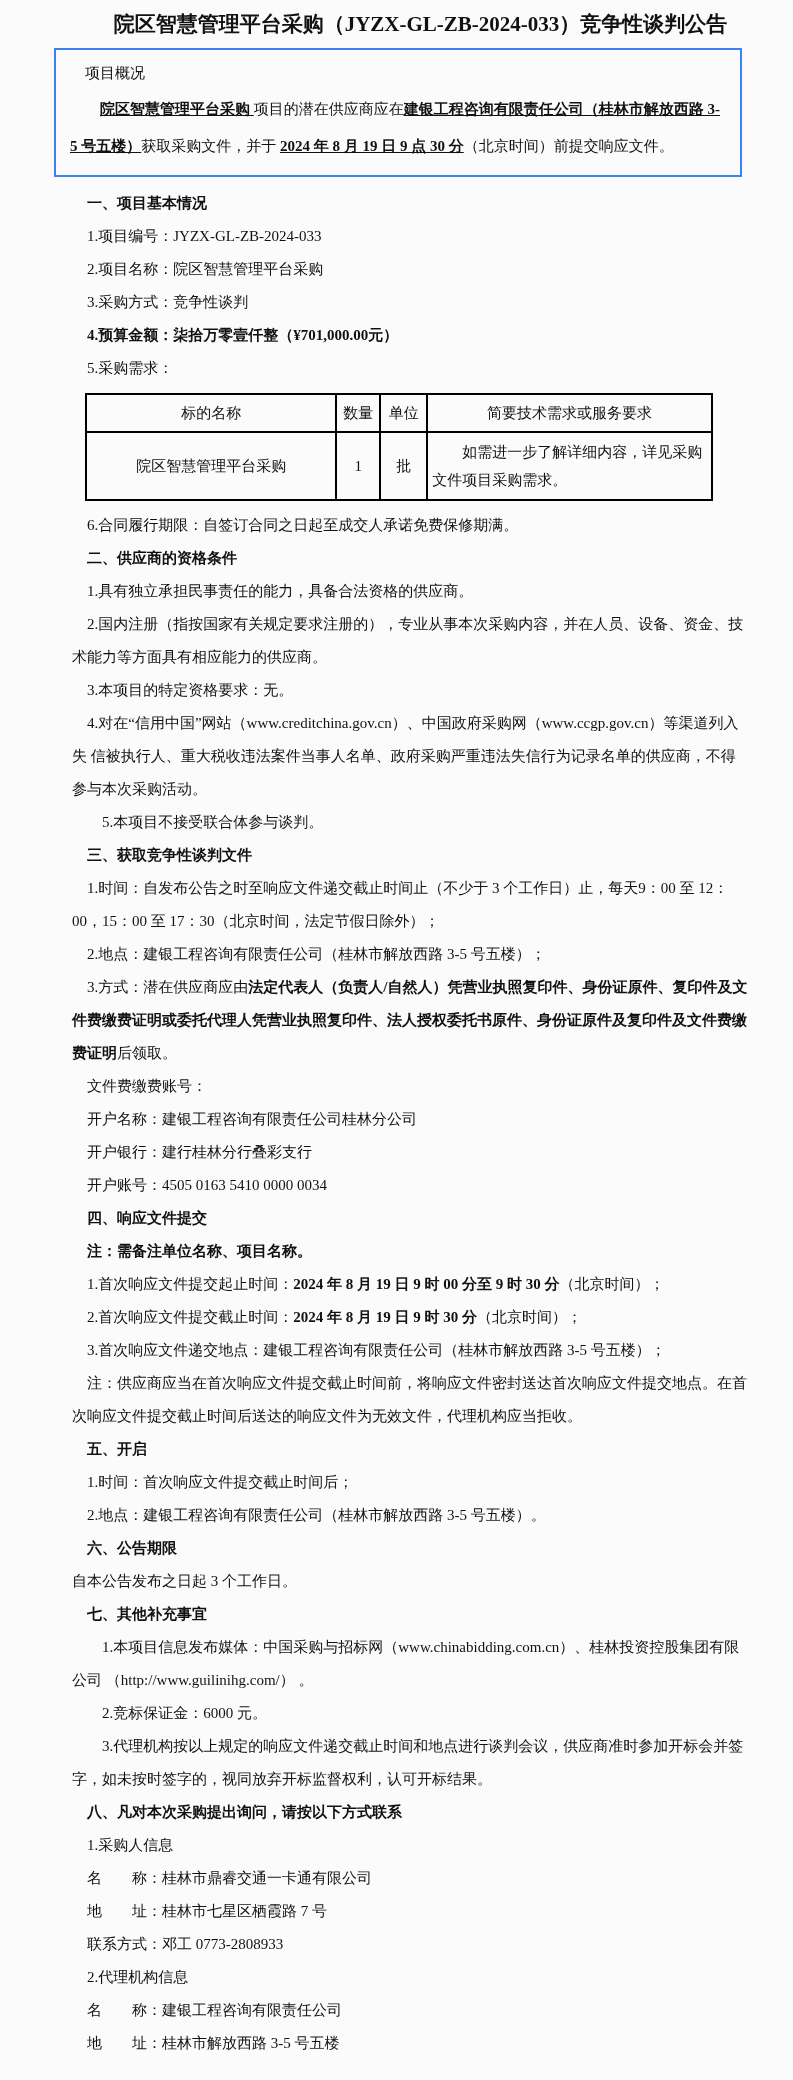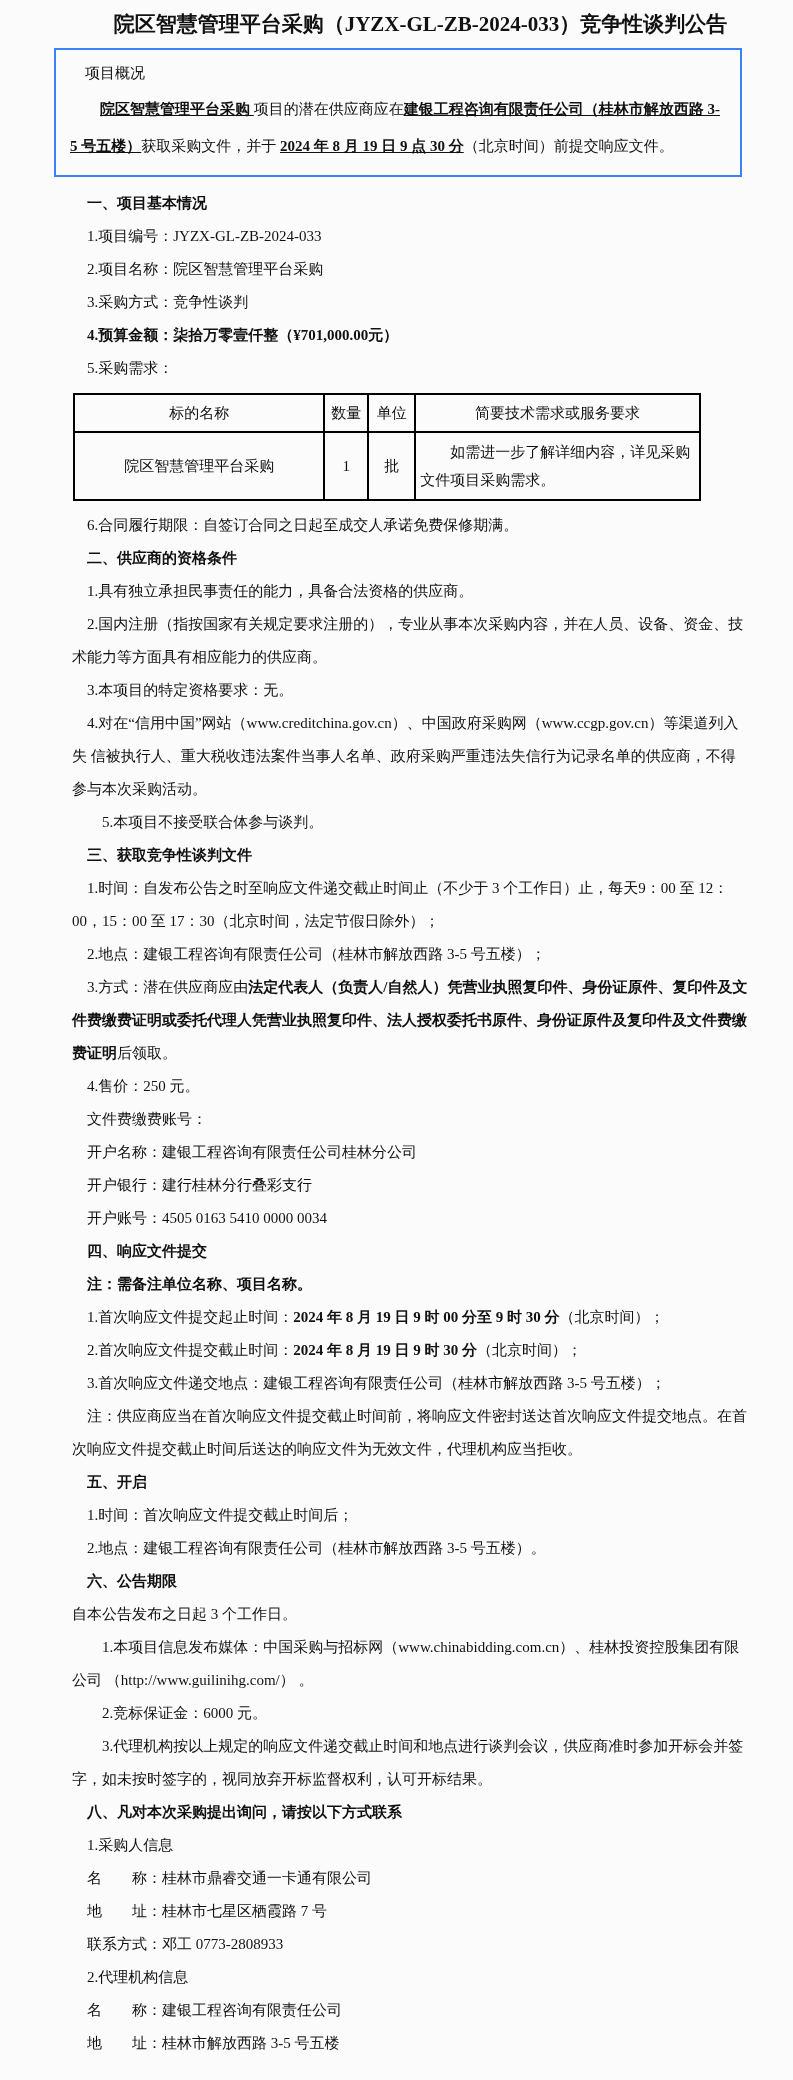--- a/index.html
+++ b/index.html
@@ -41,21 +41,21 @@
     text-indent: 1em;
   }
   p.h { font-weight: bold; }
   p.ind0 { text-indent: 0; }
   p.ind2 { text-indent: 2em; }
   .b { font-weight: bold; }
   .u { text-decoration: underline; }
   table.req {
     border-collapse: collapse;
     width: 628px;
-    margin: 8px 0 8px 1px;
+    margin: 8px 0 8px 13px;
     table-layout: fixed;
   }
   .req th, .req td {
     border: 2px solid #000;
     font-weight: normal;
     text-align: center;
     vertical-align: middle;
     padding: 5px 4px;
     line-height: 26px;
     overflow-wrap: break-word;
@@ -117,36 +117,36 @@
       <p class="line h"><span class="b">二、供应商的资格条件</span></p>
       <p class="line"><span>1.具有独立承担民事责任的能力，具备合法资格的供应商。</span></p>
       <p class="line"><span>2.国内注册（指按国家有关规定要求注册的），专业从事本次采购内容，并在人员、设备、资金、技术能力等方面具有相应能力的供应商。</span></p>
       <p class="line"><span>3.本项目的特定资格要求：无。</span></p>
       <p class="line"><span>4.对在“信用中国”网站（www.creditchina.gov.cn）、中国政府采购网（www.ccgp.gov.cn）等渠道列入失 信被执行人、重大税收违法案件当事人名单、政府采购严重违法失信行为记录名单的供应商，不得参与本次采购活动。</span></p>
       <p class="line ind2"><span>5.本项目不接受联合体参与谈判。</span></p>
       <p class="line h"><span class="b">三、获取竞争性谈判文件</span></p>
       <p class="line"><span>1.时间：自发布公告之时至响应文件递交截止时间止（不少于 3 个工作日）止，每天9：00 至 12：00，15：00 至 17：30（北京时间，法定节假日除外）；</span></p>
       <p class="line"><span>2.地点：建银工程咨询有限责任公司（桂林市解放西路 3-5 号五楼）；</span></p>
       <p class="line"><span>3.方式：潜在供应商应由</span><span class="b">法定代表人（负责人/自然人）凭营业执照复印件、身份证原件、复印件及文件费缴费证明</span><span class="b">或</span><span class="b">委托代理人凭营业执照复印件、法人授权委托书原件、身份证原件及复印件及文件费缴费证明</span><span>后领取。</span></p>
-      <p class="line"><span>4.售价：250 元。</span></p>
       <p class="line"><span>文件费缴费账号：</span></p>
       <p class="line"><span>开户名称：建银工程咨询有限责任公司桂林分公司</span></p>
       <p class="line"><span>开户银行：建行桂林分行叠彩支行</span></p>
       <p class="line"><span>开户账号：4505 0163 5410 0000 0034</span></p>
       <p class="line h"><span class="b">四、响应文件提交</span></p>
       <p class="line"><span class="b">注：需备注单位名称、项目名称。</span></p>
       <p class="line"><span>1.首次响应文件提交起止时间：</span><span class="b">2024 年 8 月 19 日 9 时 00 分至 9 时 30 分</span><span>（北京时间）；</span></p>
       <p class="line"><span>2.首次响应文件提交截止时间：</span><span class="b">2024 年 8 月 19 日 9 时 30 分</span><span>（北京时间）；</span></p>
       <p class="line"><span>3.首次响应文件递交地点：建银工程咨询有限责任公司（桂林市解放西路 3-5 号五楼）；</span></p>
       <p class="line"><span>注：供应商应当在首次响应文件提交截止时间前，将响应文件密封送达首次响应文件提交地点。在首次响应文件提交截止时间后送达的响应文件为无效文件，代理机构应当拒收。</span></p>
       <p class="line h"><span class="b">五、开启</span></p>
       <p class="line"><span>1.时间：首次响应文件提交截止时间后；</span></p>
       <p class="line"><span>2.地点：建银工程咨询有限责任公司（桂林市解放西路 3-5 号五楼）。</span></p>
       <p class="line h"><span class="b">六、公告期限</span></p>
       <p class="line ind0"><span>自本公告发布之日起 3 个工作日。</span></p>
+      <p class="line h"><span class="b">七、其他补充事宜</span></p>
       <p class="line ind2"><span>1.本项目信息发布媒体：中国采购与招标网（www.chinabidding.com.cn）、桂林投资控股集团有限公司 （http://www.guilinihg.com/） 。</span></p>
       <p class="line ind2"><span>2.竞标保证金：6000 元。</span></p>
       <p class="line ind2"><span>3.代理机构按以上规定的响应文件递交截止时间和地点进行谈判会议，供应商准时参加开标会并签字，如未按时签字的，视同放弃开标监督权利，认可开标结果。</span></p>
       <p class="line h"><span class="b">八、凡对本次采购提出询问，请按以下方式联系</span></p>
       <p class="line"><span>1.采购人信息</span></p>
       <p class="line"><span>名　　称：桂林市鼎睿交通一卡通有限公司</span></p>
       <p class="line"><span>地　　址：桂林市七星区栖霞路 7 号</span></p>
       <p class="line"><span>联系方式：邓工 0773-2808933</span></p>
       <p class="line"><span>2.代理机构信息</span></p>
       <p class="line"><span>名　　称：建银工程咨询有限责任公司</span></p>

